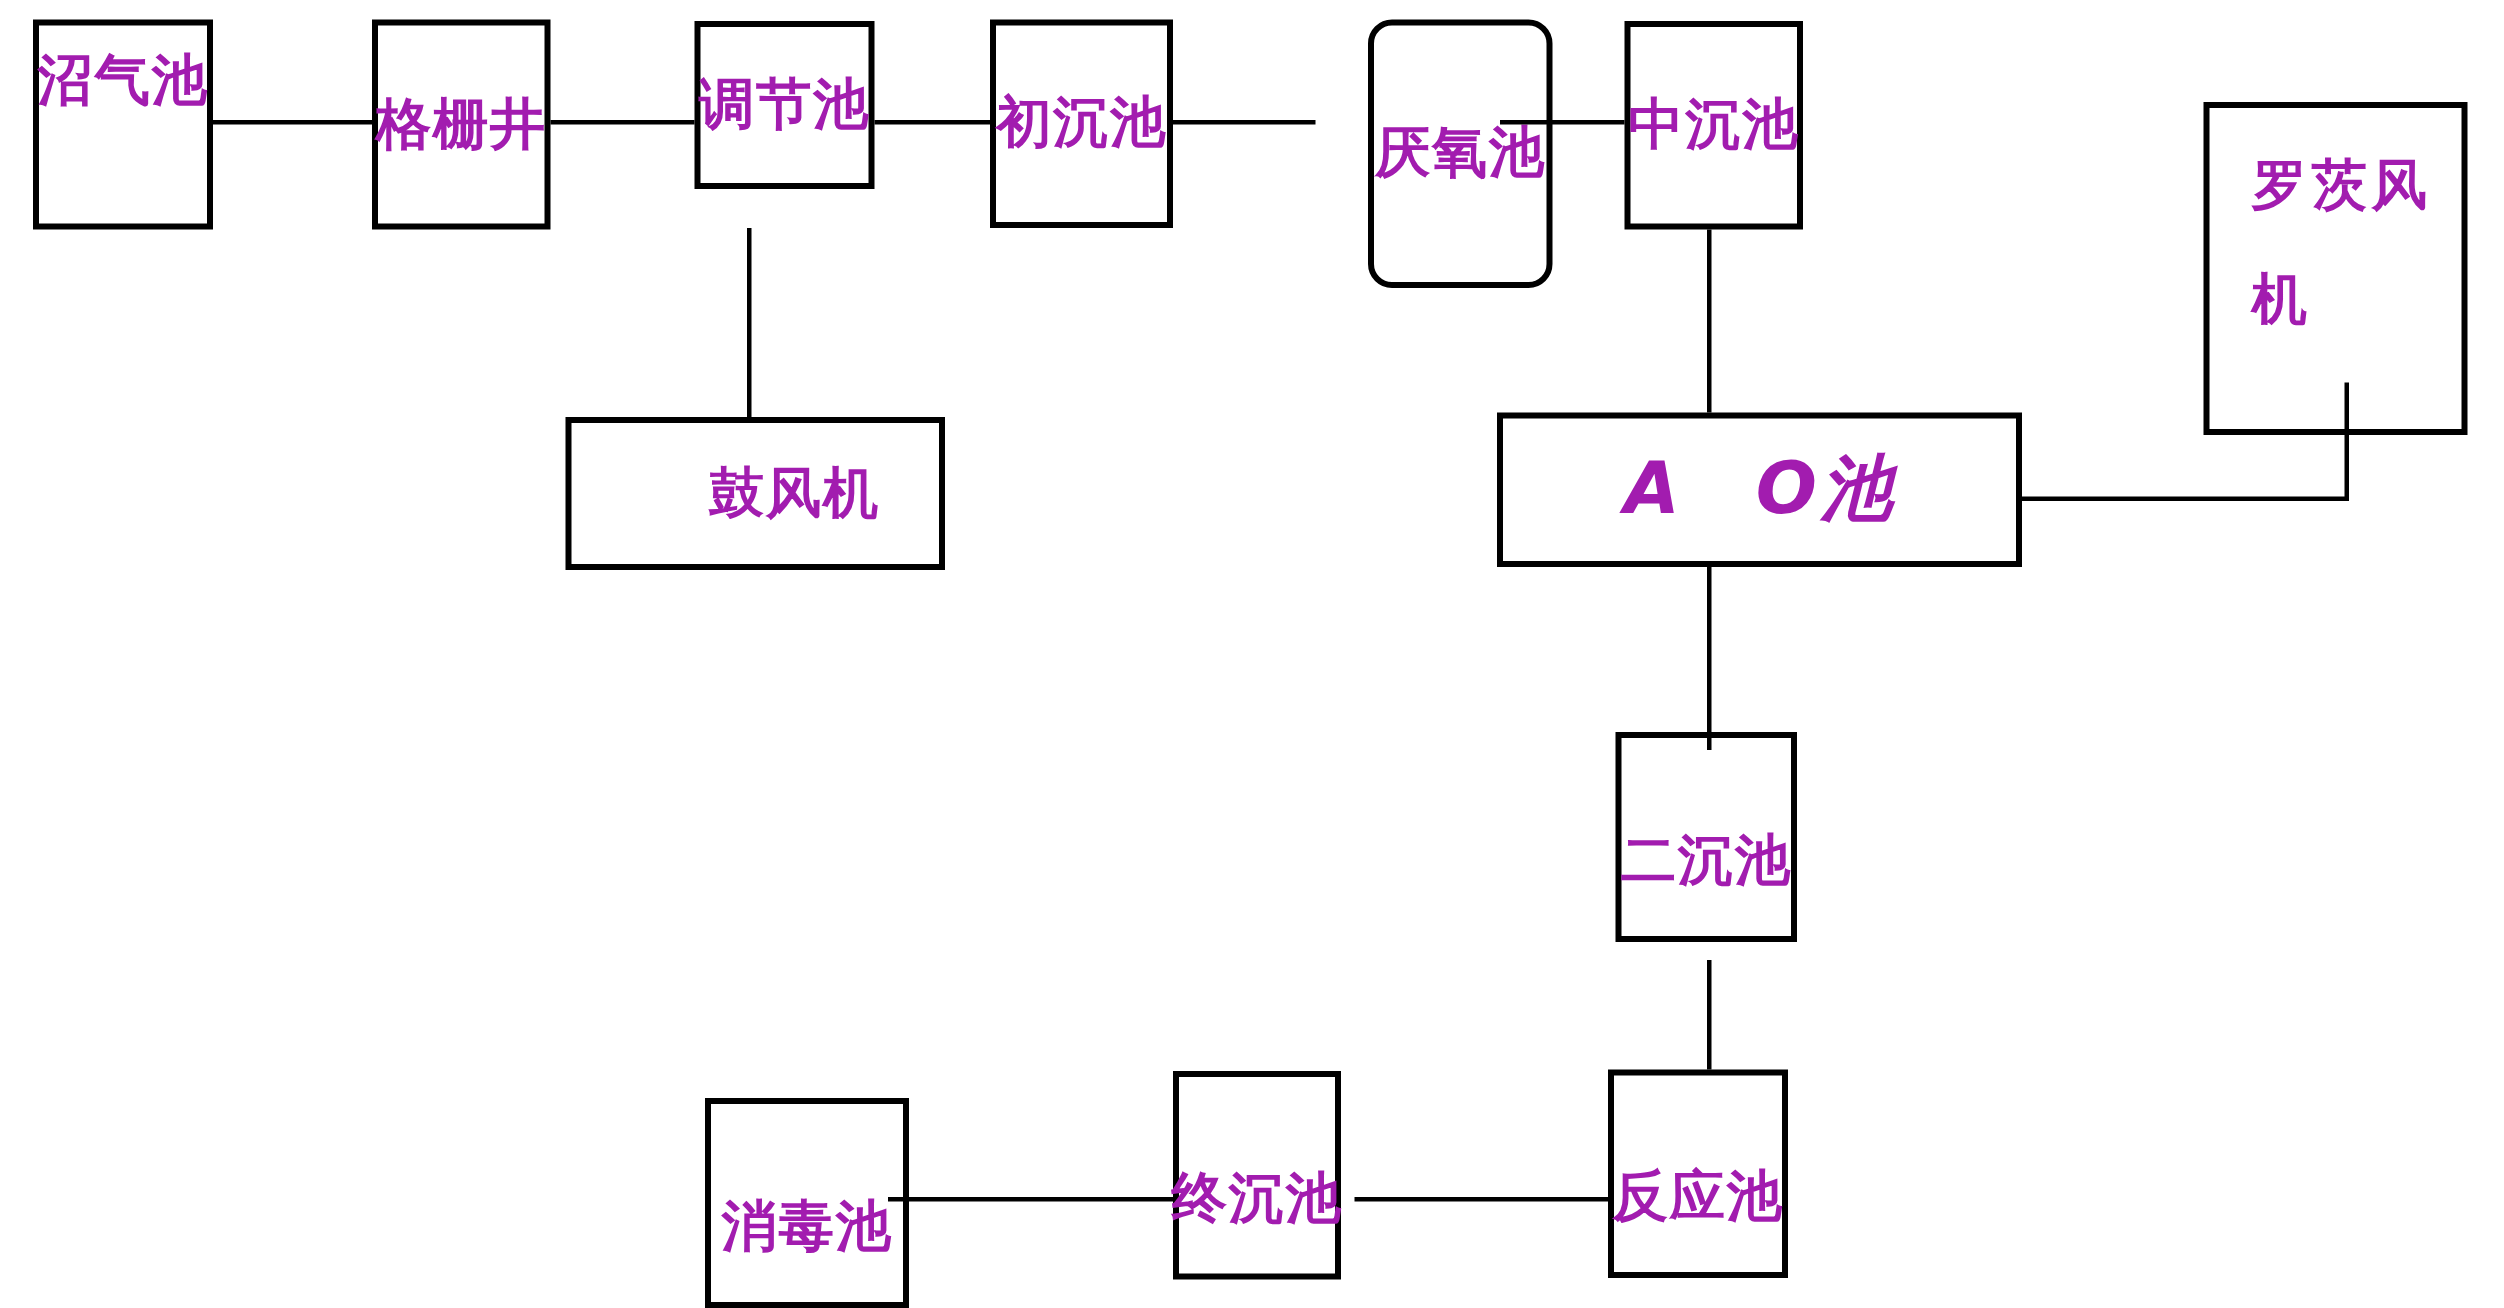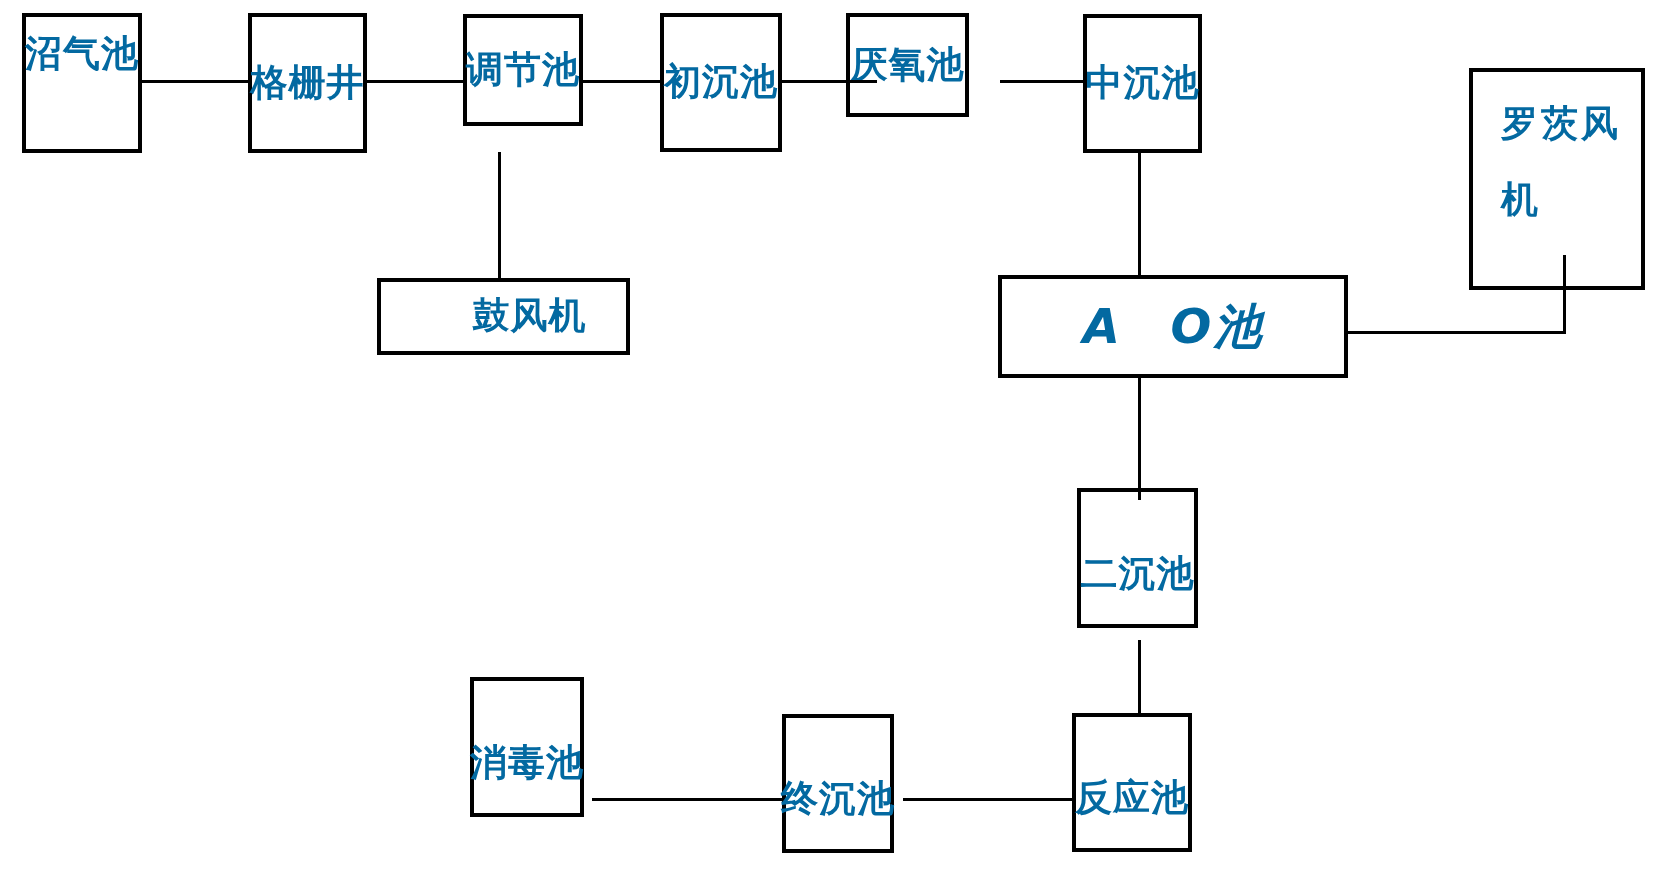--- a/index.html
+++ b/index.html
@@ -6,21 +6,21 @@
     margin: 0;
     padding: 0;
     background: #ffffff;
   }
   .stage {
     position: relative;
     width: 1669px;
     height: 872px;
     background: #ffffff;
     font-family: "DejaVu Sans", "Liberation Sans", sans-serif;
-    color: #0369a1;
+    color: #a21caf;
     overflow: hidden;
   }
   .node {
     position: absolute;
     box-sizing: border-box;
     border: 4px solid #000000;
     background: #ffffff;
     display: flex;
     align-items: center;
     justify-content: center;
@@ -72,53 +72,53 @@
   </div>
 
   <div class="node" style="left:463px; top:14px; width:120px; height:112px;">
     <span class="label">调节池</span>
   </div>
 
   <div class="node" style="left:660px; top:13px; width:122px; height:139px;">
     <span class="label">初沉池</span>
   </div>
 
-  <div class="node" style="left:846px; top:13px; width:123px; height:104px;">
+  <div class="node" style="left:912px; top:13px; width:123px; height:179px;border-radius:16px;">
     <span class="label">厌氧池</span>
   </div>
 
   <div class="node" style="left:1083px; top:14px; width:119px; height:139px;">
     <span class="label">中沉池</span>
   </div>
 
   <div class="node roots" style="left:1469px; top:33px; width:176px; height:222px;">
     <span class="label">罗茨风机</span>
   </div>
 
-  <div class="node t-right" style="left:377px; top:278px; width:253px; height:77px;">
+  <div class="node t-right" style="left:377px; top:278px; width:253px; height:102px;">
     <span class="label">鼓风机</span>
   </div>
 
   <div class="node ao" style="left:998px; top:275px; width:350px; height:103px;font-style:italic;">
     <span class="label">A O池</span>
   </div>
 
   <div class="node t-down" style="left:1077px; top:488px; width:121px; height:140px;">
     <span class="label">二沉池</span>
   </div>
 
   <div class="node t-down" style="left:1072px; top:713px; width:120px; height:139px;">
     <span class="label">反应池</span>
   </div>
 
   <div class="node t-down" style="left:782px; top:714px; width:112px; height:139px;">
     <span class="label">终沉池</span>
   </div>
 
-  <div class="node t-down" style="left:470px; top:677px; width:114px; height:140px;">
+  <div class="node t-down" style="left:470px; top:732px; width:136px; height:140px;">
     <span class="label">消毒池</span>
   </div>
 
   <div class="line" style="left:142px; top:80px; width:106px; height:3px;"></div>
   <div class="line" style="left:367px; top:80px; width:96px; height:3px;"></div>
   <div class="line" style="left:583px; top:80px; width:77px; height:3px;"></div>
   <div class="line" style="left:782px; top:80px; width:95px; height:3px;"></div>
   <div class="line" style="left:1000px; top:80px; width:83px; height:3px;"></div>
 
   <div class="line" style="left:498px; top:152px; width:3px; height:126px;"></div>

